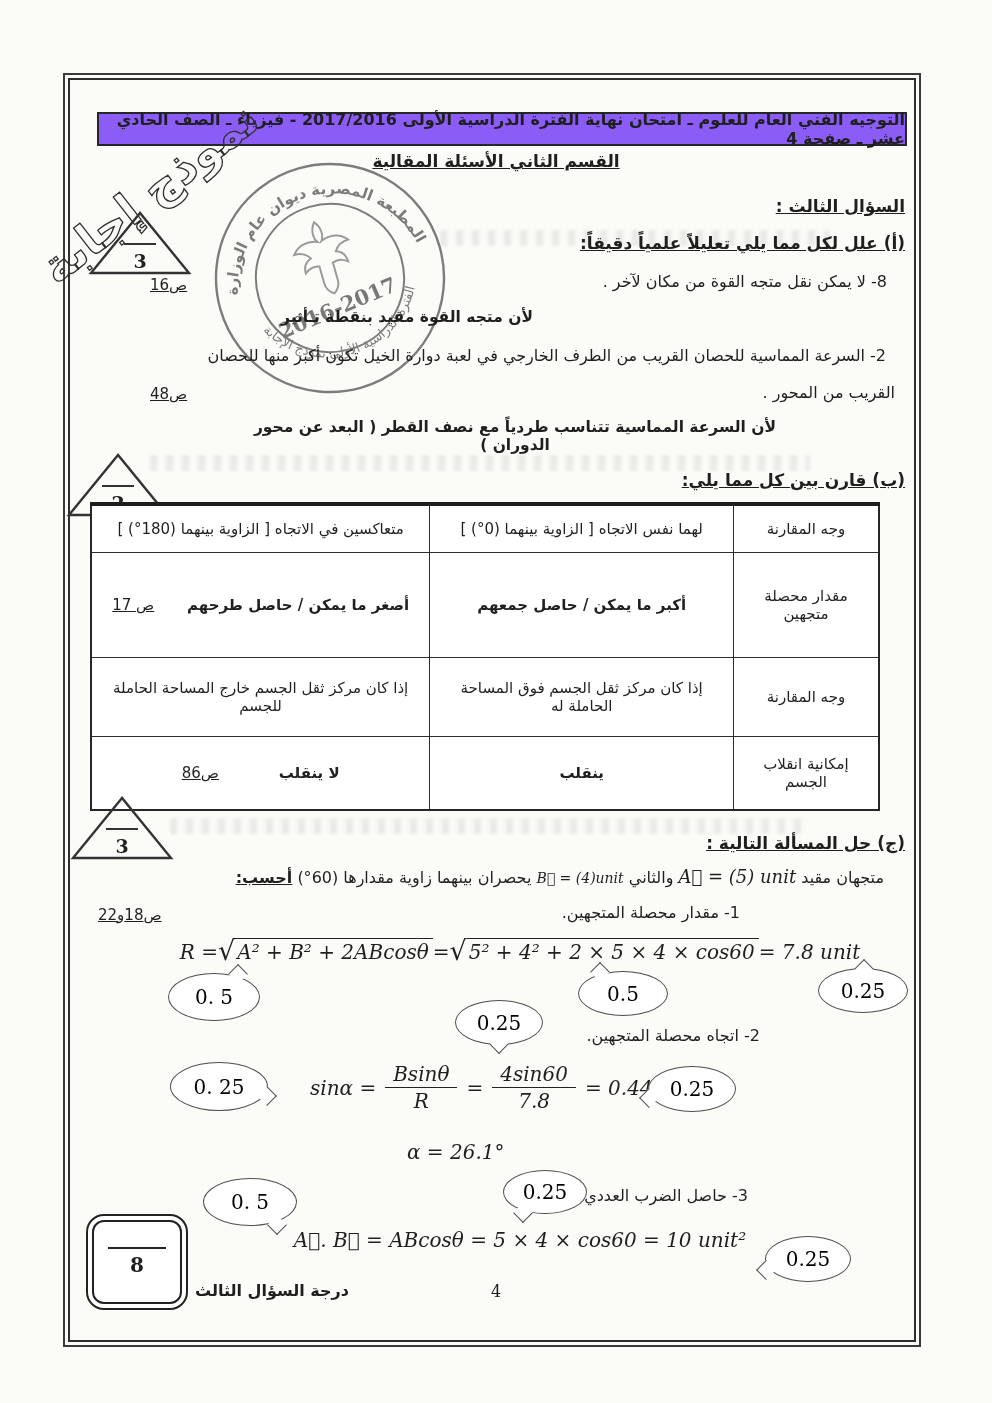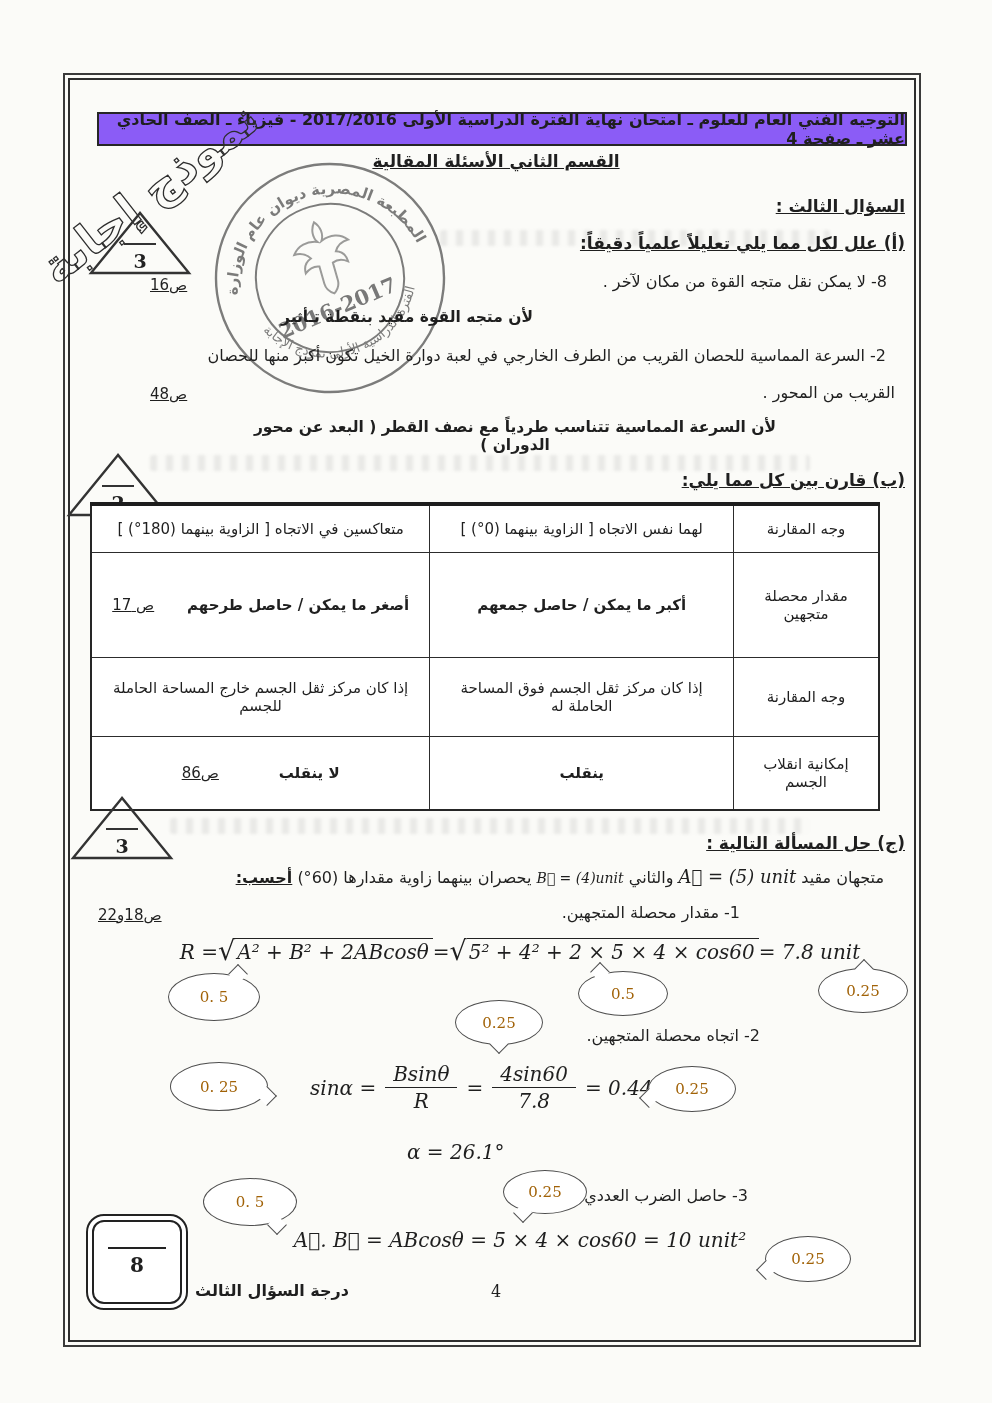--- a/index.html
+++ b/index.html
@@ -71,21 +71,21 @@
   .sqrt{display:inline-flex;align-items:flex-start;}
   .rsign{font-style:normal;font-size:27px;line-height:1;transform:translateY(-1px);}
   .rad{border-top:1.7px solid #222;padding:1px 4px 0 2px;}
   .frac{display:inline-flex;flex-direction:column;text-align:center;margin:0 9px;line-height:1.25;}
   .num{padding:0 8px;border-bottom:1.8px solid #222;}
   .den{padding-top:1px;}
   
   .bubble{
     border:1.6px solid #4e4e4e;border-radius:50%;background:#fff;
     display:flex;align-items:center;justify-content:center;
-    font-family:"DejaVu Serif",serif;font-size:15px;color:#a16207;
+    font-family:"DejaVu Serif",serif;font-size:20px;color:#000000;
   }
   .bubble .tail{position:absolute;width:13px;height:13px;background:#fff;transform:rotate(45deg);}
   .t-up{border-top:1.6px solid #4e4e4e;border-left:1.6px solid #4e4e4e;top:-7px;}
   .t-down{border-bottom:1.6px solid #4e4e4e;border-right:1.6px solid #4e4e4e;bottom:-7px;}
   .t-left{border-left:1.6px solid #4e4e4e;border-bottom:1.6px solid #4e4e4e;left:-7px;}
   .t-right{border-right:1.6px solid #4e4e4e;border-top:1.6px solid #4e4e4e;right:-7px;}
   
   .grade-outer{
     left:86px;top:1214px;width:102px;height:96px;border:2.2px solid #222;border-radius:18px;
     padding:4px;box-sizing:border-box;background:#fff;

